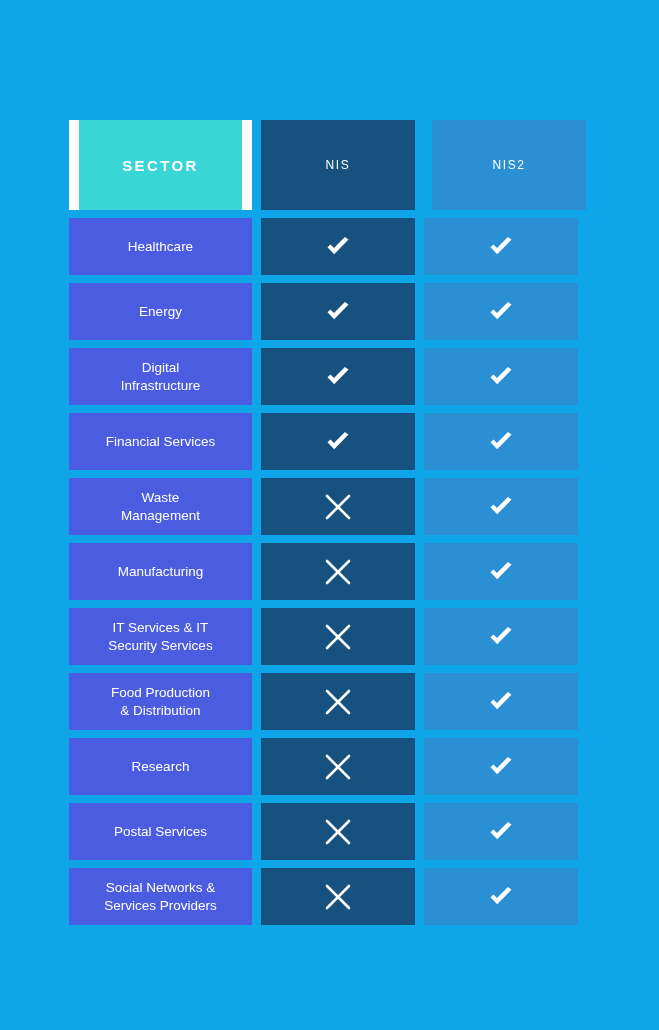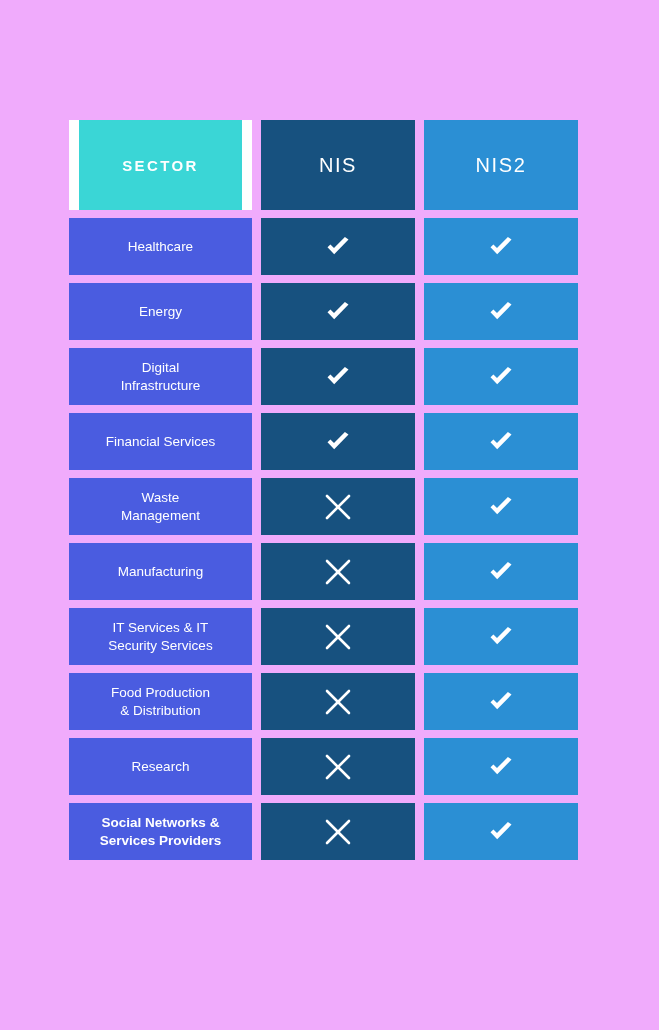--- a/index.html
+++ b/index.html
@@ -9,37 +9,37 @@
     height: 1030px;
     background: #000000;
     font-family: "Liberation Sans", sans-serif;
     overflow: hidden;
   }
 
   #board {
     position: relative;
     width: 659px;
     height: 1030px;
-    background: #f0abfc;
+    background: #0ea5e9;
   }
 
   .table-wrap {
     position: absolute;
     left: 69px;
     top: 120px;
     width: 509px;
   }
 
   
   .row {
     display: flex;
     width: 509px;
     margin-bottom: 8px;
   }
-  .row:last-child { margin-bottom: 0; font-weight: bold; }
+  .row:last-child { margin-bottom: 0; }
 
   
   .col-sector {
     width: 183px;
     flex: 0 0 183px;
   }
   .spacer { width: 9px; flex: 0 0 9px; }
   .col-nis {
     width: 154px;
     flex: 0 0 154px;
@@ -76,26 +76,26 @@
     font-weight: bold;
     letter-spacing: 2.4px;
   }
 
   .hdr-cell {
     height: 90px;
     display: flex;
     align-items: center;
     justify-content: center;
     color: #ffffff;
-    font-size: 20px;
+    font-size: 12px;
     font-weight: normal;
     letter-spacing: 1.6px;
   }
   .hdr-nis  { background: #17517F; }
-  .hdr-nis2 { background: #2B8FD4; }
+  .hdr-nis2 { background: #2B8FD4; margin-left: 8px; }
 
   
   .sector-cell {
     height: 57px;
     background: #4A5CE0;
     display: flex;
     align-items: center;
     justify-content: center;
     text-align: center;
     color: #ffffff;
@@ -351,20 +351,44 @@
             <span>
               <svg width="30" height="30" viewBox="0 0 30 30" aria-hidden="true">
                 <path d="M4.5 15.3 L11.2 22.2 L25.5 7.6 L21.9 5.0 L11.0 16.1 L7.4 12.4 Z" fill="#ffffff"></path>
               </svg>
             </span>
           </div>
         </div>
         <div class="row">
           <div class="sector-cell col-sector">
             <div>
+              <span class="txt">Postal Services</span>
+            </div>
+          </div>
+          <div class="spacer"></div>
+          <div class="mark-cell mark-nis col-nis">
+            <span>
+              <svg width="34" height="34" viewBox="0 0 34 34" aria-hidden="true">
+                <line x1="6" y1="6" x2="28" y2="28" stroke="#ffffff" stroke-width="2.6" stroke-linecap="round"></line>
+                <line x1="28" y1="6" x2="6" y2="28" stroke="#ffffff" stroke-width="2.6" stroke-linecap="round"></line>
+              </svg>
+            </span>
+          </div>
+          <div class="spacer"></div>
+          <div class="mark-cell mark-nis2 col-nis2">
+            <span>
+              <svg width="30" height="30" viewBox="0 0 30 30" aria-hidden="true">
+                <path d="M4.5 15.3 L11.2 22.2 L25.5 7.6 L21.9 5.0 L11.0 16.1 L7.4 12.4 Z" fill="#ffffff"></path>
+              </svg>
+            </span>
+          </div>
+        </div>
+        <div class="row">
+          <div class="sector-cell col-sector">
+            <div>
               <span class="txt">Social Networks &amp;</span>
               <span class="txt">Services Providers</span>
             </div>
           </div>
           <div class="spacer"></div>
           <div class="mark-cell mark-nis col-nis">
             <span>
               <svg width="34" height="34" viewBox="0 0 34 34" aria-hidden="true">
                 <line x1="6" y1="6" x2="28" y2="28" stroke="#ffffff" stroke-width="2.6" stroke-linecap="round"></line>
                 <line x1="28" y1="6" x2="6" y2="28" stroke="#ffffff" stroke-width="2.6" stroke-linecap="round"></line>

